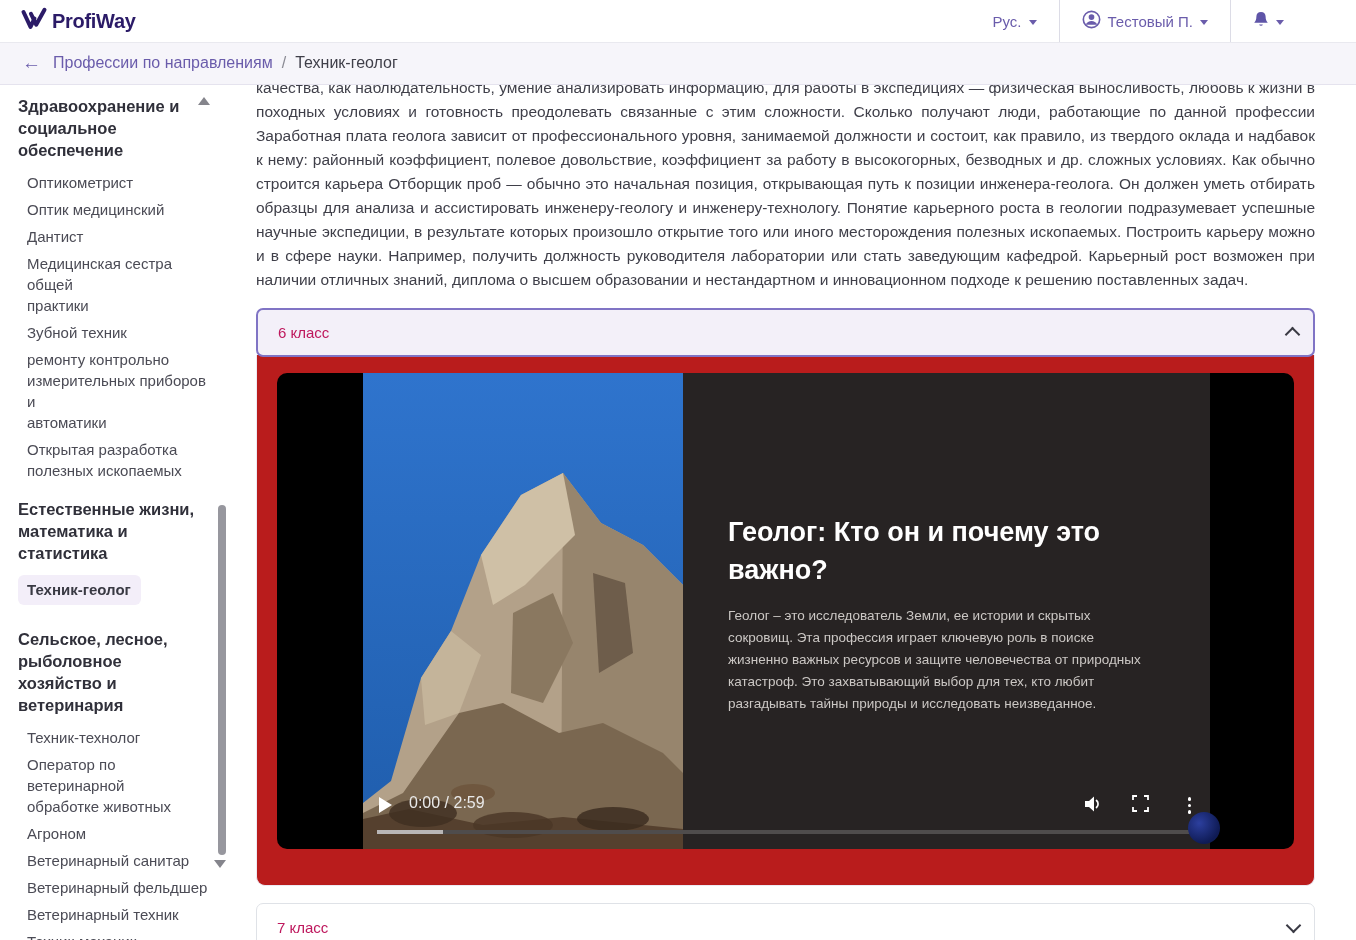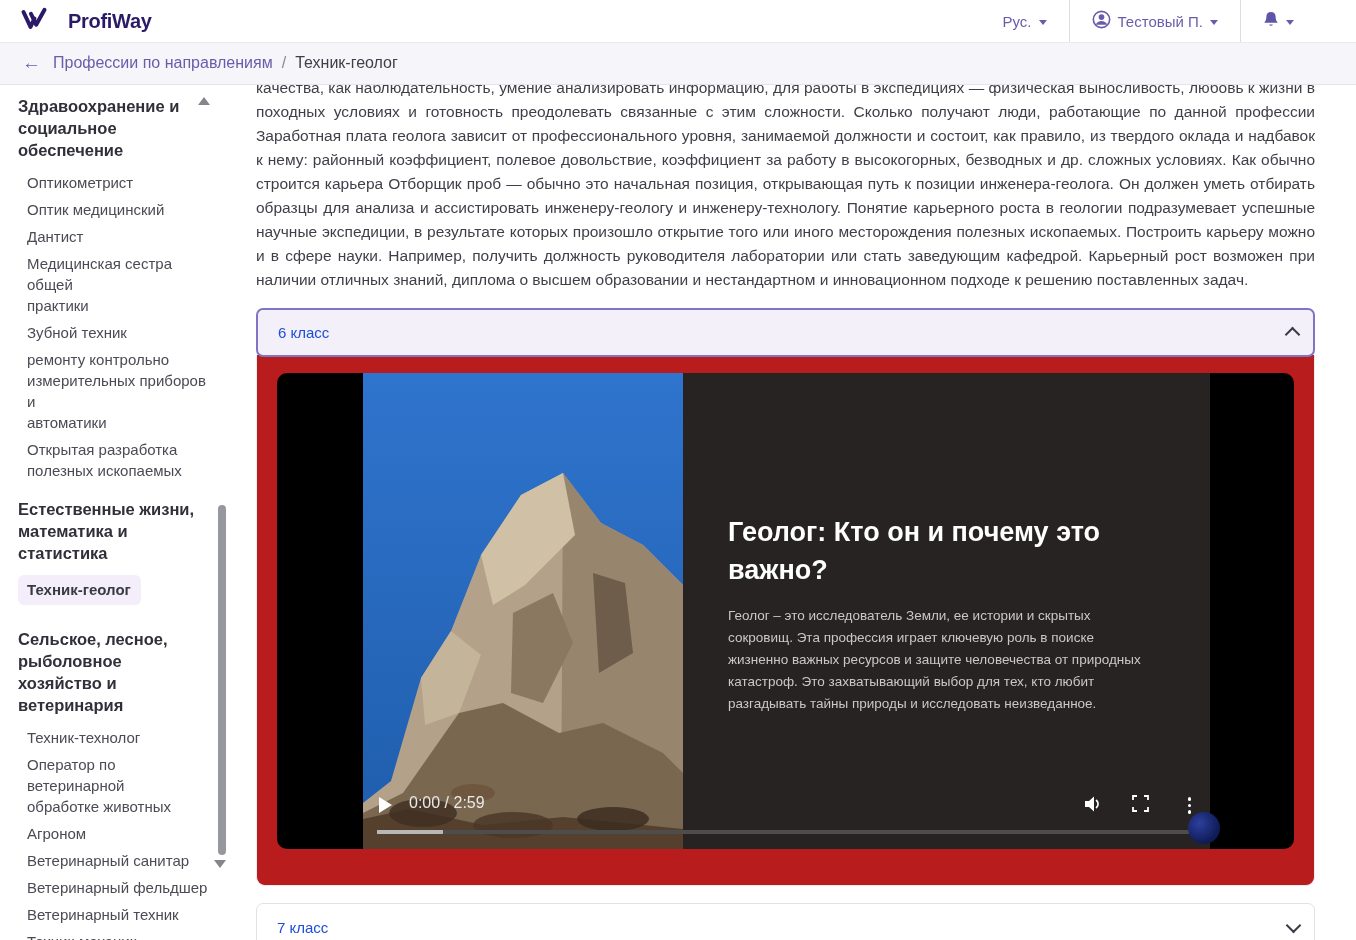--- a/index.html
+++ b/index.html
@@ -4,23 +4,23 @@
 <style>
   html,body{margin:0;padding:0;}
   body{
     width:1356px;height:940px;position:relative;overflow:hidden;
     background:#ffffff;font-family:"Liberation Sans",sans-serif;
     -webkit-font-smoothing:antialiased;
   }
   
   .topbar{position:absolute;top:0;left:0;right:0;height:42px;background:#fff;
     border-bottom:1px solid #e9e9ef;display:flex;align-items:center;z-index:40;}
-  .logo{display:flex;align-items:center;gap:20px;padding-left:20px;}
+  .logo{display:flex;align-items:center;gap:4px;padding-left:20px;}
   .logo-text{font-size:20px;font-weight:800;color:#2b1b67;letter-spacing:-.3px;}
-  .top-right{margin-left:auto;display:flex;align-items:center;height:100%;padding-right:40px;}
+  .top-right{margin-left:auto;display:flex;align-items:center;height:100%;padding-right:50px;}
   .top-btn{display:flex;align-items:center;gap:7px;color:#6a5cab;font-size:15px;
     padding:0 22px;height:100%;cursor:pointer;}
   .vsep{width:1px;height:42px;background:#dcdce6;}
   .caret{width:0;height:0;border-left:4px solid transparent;border-right:4px solid transparent;
     border-top:5px solid #6a5cab;margin-top:2px;}
   
   .breadcrumb-bar{position:absolute;top:42px;left:0;right:0;height:43px;background:#f6f5fa;
     border-bottom:1px solid #e5e3ee;display:flex;align-items:center;padding-left:22px;
     box-sizing:border-box;z-index:35;font-size:16px;}
   .bc-back{color:#6a5cab;font-size:19px;margin-right:12px;cursor:pointer;}
@@ -45,21 +45,21 @@
     border-top:8px solid #85858c;cursor:pointer;}
   .sb-thumb{position:absolute;top:420px;right:24px;width:8px;height:350px;
     background:#97979e;border-radius:4px;cursor:pointer;}
   
   .content{position:absolute;left:250px;top:85px;right:0;bottom:0;background:#fff;
     overflow:hidden;z-index:5;}
   .main-inner{padding:0 41px 0 6px;}
   .about{margin-top:-9px;font-size:15.5px;line-height:24px;color:#3f3f49;text-align:justify;}
   .acc-header{height:49px;display:flex;align-items:center;justify-content:space-between;
     padding:0 15px 0 20px;box-sizing:border-box;border-radius:7px;font-size:15px;
-    color:#1d4ed8;cursor:pointer;}
+    color:#be185d;cursor:pointer;}
   .acc-open{margin-top:12px;background:#f3f0f9;border:2px solid #8074c5;position:relative;z-index:2;}
   .acc-closed{margin-top:17px;background:#fff;border:1px solid #dfe2e7;height:50px;}
   .chev{width:9px;height:9px;border-right:2px solid #3a3a44;border-bottom:2px solid #3a3a44;}
   .chev.up{transform:rotate(-135deg);margin-top:5px;}
   .chev.down{transform:rotate(45deg);margin-bottom:4px;}
   .video-card{border:1px solid #eceaf3;border-top:none;border-radius:0 0 9px 9px;
     margin-top:-2px;background:#b91c1c;padding:18px 20px 36px 20px;}
   
   .player{position:relative;height:476px;background:#000;border-radius:10px;
     overflow:hidden;cursor:pointer;}

